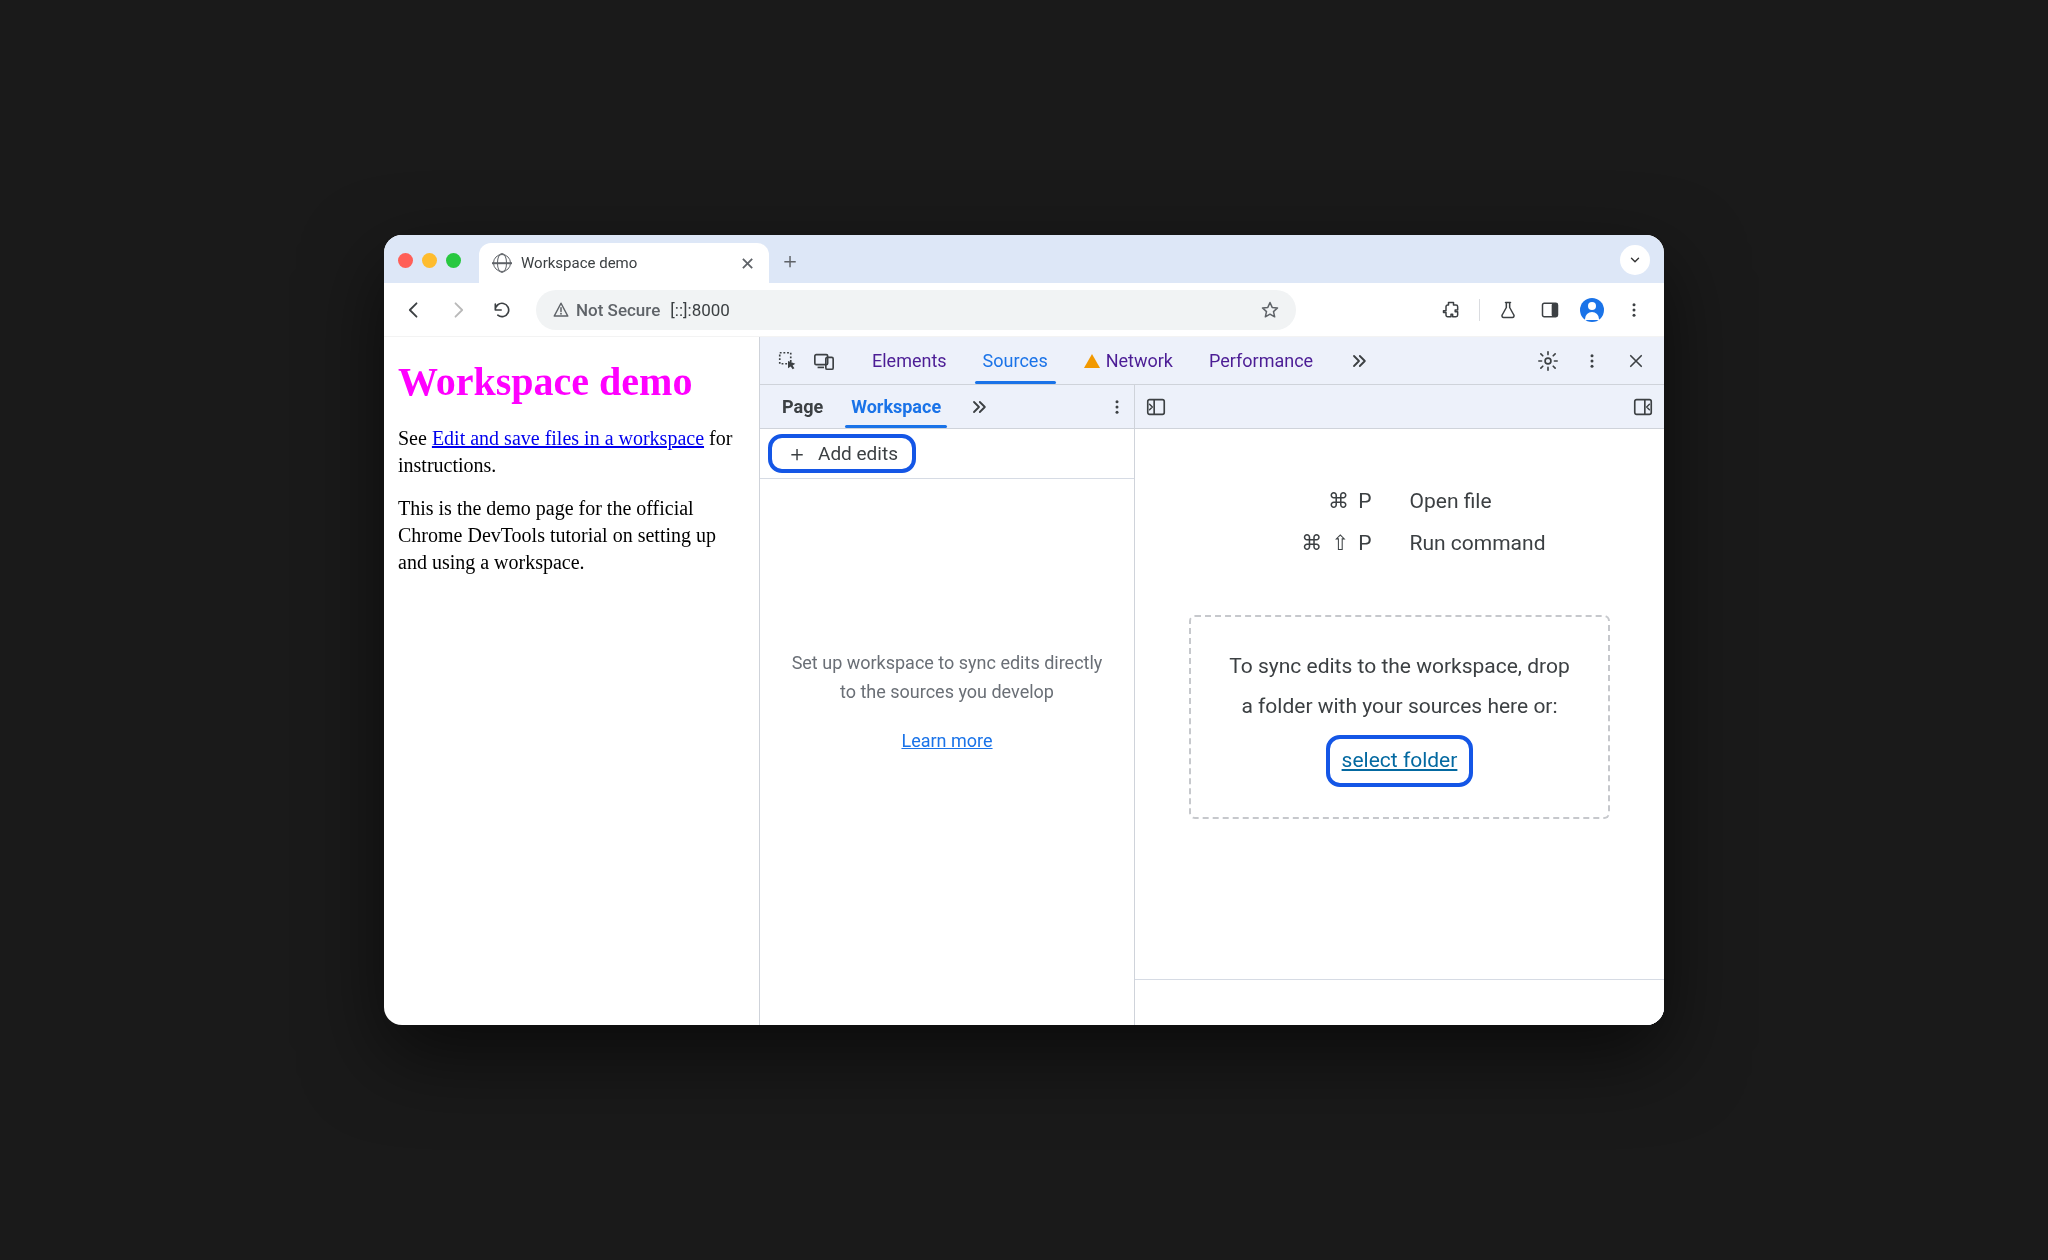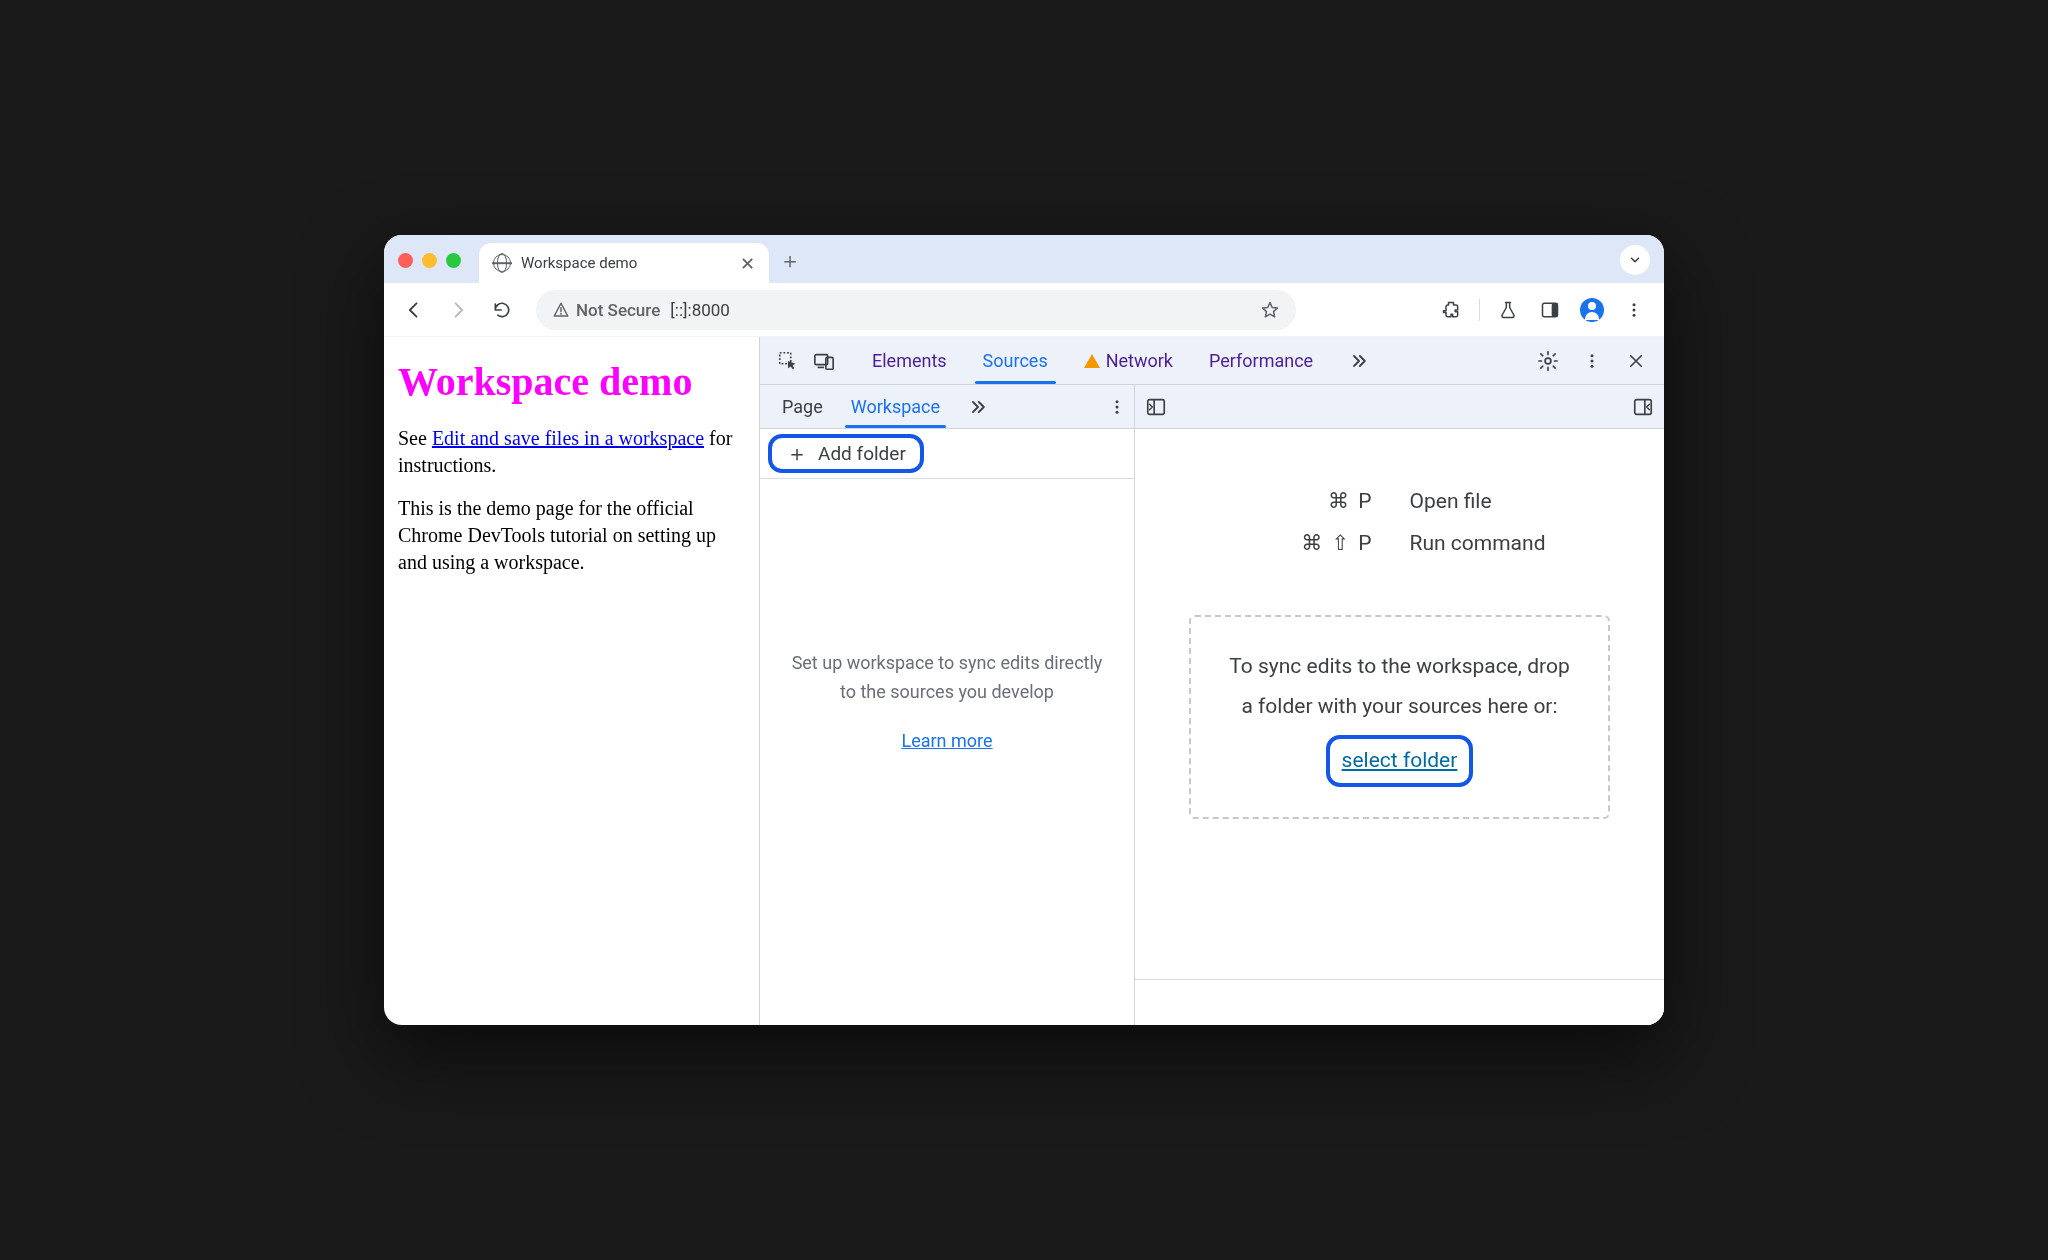--- a/index.html
+++ b/index.html
@@ -114,21 +114,21 @@
   .dt-tabs{display:flex;align-items:stretch;height:100%;margin-left:10px;}
   .dt-tab{
     padding:0 18px;display:flex;align-items:center;font-size:18px;color:#4c1d95;position:relative;gap:6px;
   }
   .dt-tab.active{color:#1a73e8;}
   .dt-tab.active::after{content:"";position:absolute;left:10px;right:10px;bottom:0;height:3px;background:#1a73e8;border-radius:2px;}
   .warn-tri{width:0;height:0;border-left:8px solid transparent;border-right:8px solid transparent;border-bottom:14px solid #f29900;}
   .dt-right{margin-left:auto;display:flex;align-items:center;gap:12px;}
   .dt-body{flex:1;display:flex;min-height:0;}
   .left-col{width:375px;border-right:1px solid #cfd3da;display:flex;flex-direction:column;background:#edf1fa;}
-  .sub-tabs{height:44px;display:flex;align-items:center;padding:0 8px;border-bottom:1px solid #cfd3da;}
+  .sub-tabs{height:44px;display:flex;align-items:center;padding:0 8px;border-bottom:1px solid #cfd3da;font-weight:bold;}
   .sub-tab{padding:0 14px;font-size:18px;color:#3c4043;display:flex;align-items:center;height:100%;position:relative;}
   .sub-tab.active{color:#1a73e8;}
   .sub-tab.active::after{content:"";position:absolute;left:8px;right:8px;bottom:0;height:3px;background:#1a73e8;border-radius:2px;}
   .sub-right{margin-left:auto;display:flex;align-items:center;gap:14px;color:#3c4043;}
   .addfolder-row{
     background:#fff;height:50px;border-bottom:1px solid #d6dbe4;
     display:flex;align-items:center;padding:0 8px;
   }
   .addfolder{
     display:flex;align-items:center;gap:10px;font-size:19px;color:#3c4043;
@@ -325,21 +325,21 @@
                     <circle cx="12" cy="5" r="2" fill="#3c4043"></circle>
                     <circle cx="12" cy="12" r="2" fill="#3c4043"></circle>
                     <circle cx="12" cy="19" r="2" fill="#3c4043"></circle>
                   </svg>
               </div>
             </div>
           </div>
           <div class="addfolder-row">
             <div class="addfolder">
               <span class="plus">＋</span>
-              <span>Add folder</span>
+              <span>Add edits</span>
             </div>
           </div>
           <div class="ws-empty">
             <div>Set up workspace to sync edits directly to the sources you develop</div>
             <a href="#">Learn more</a>
           </div>
         </div>
 
         <div class="right-col">
           <div class="right-top">

